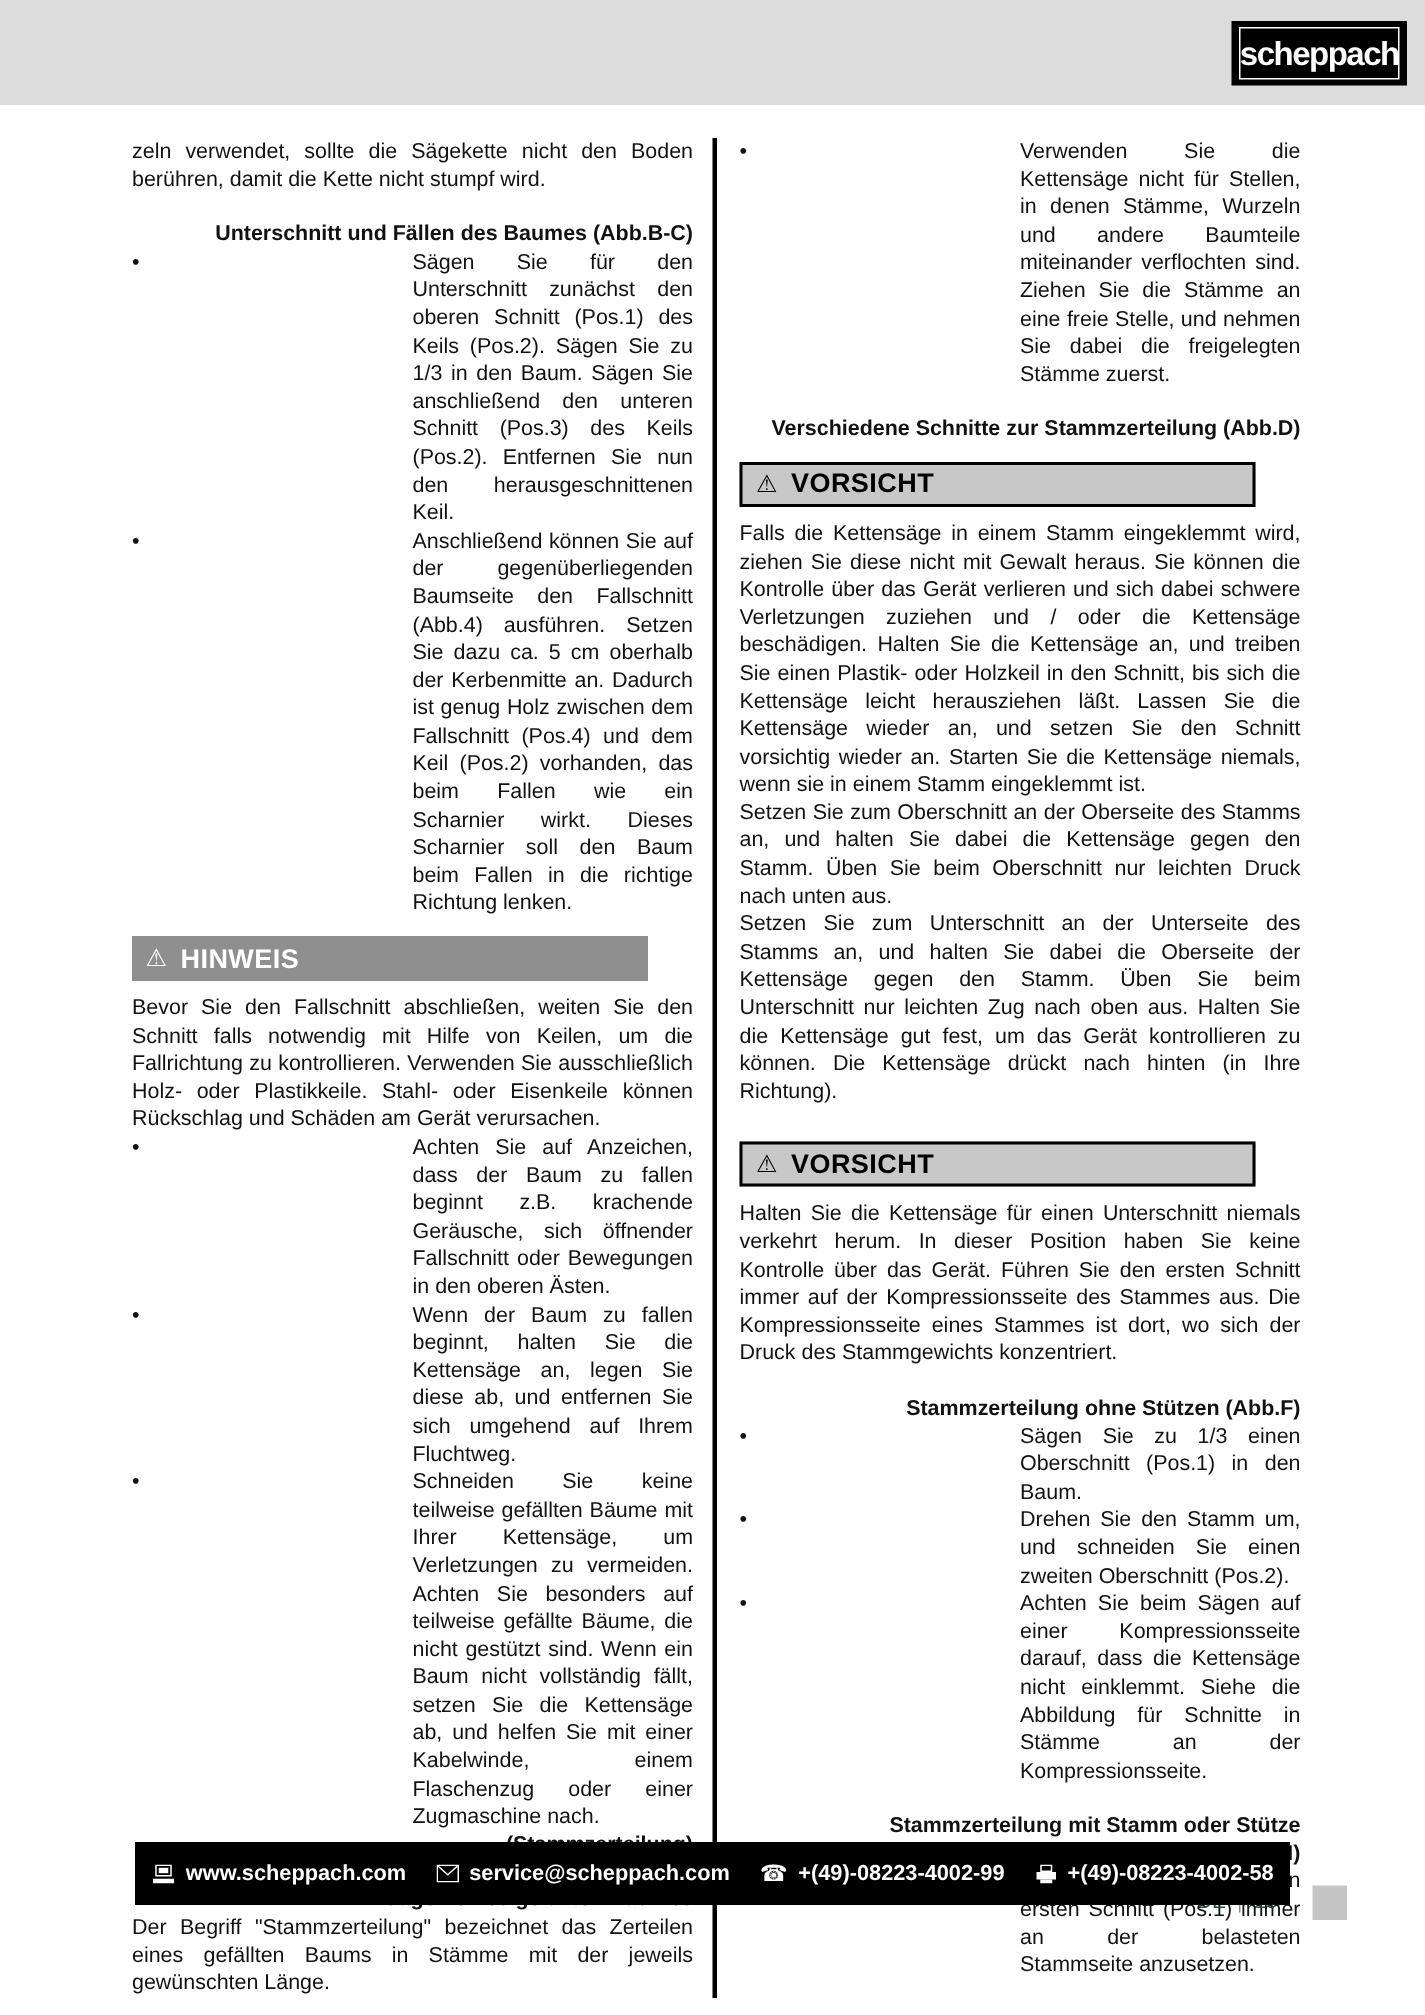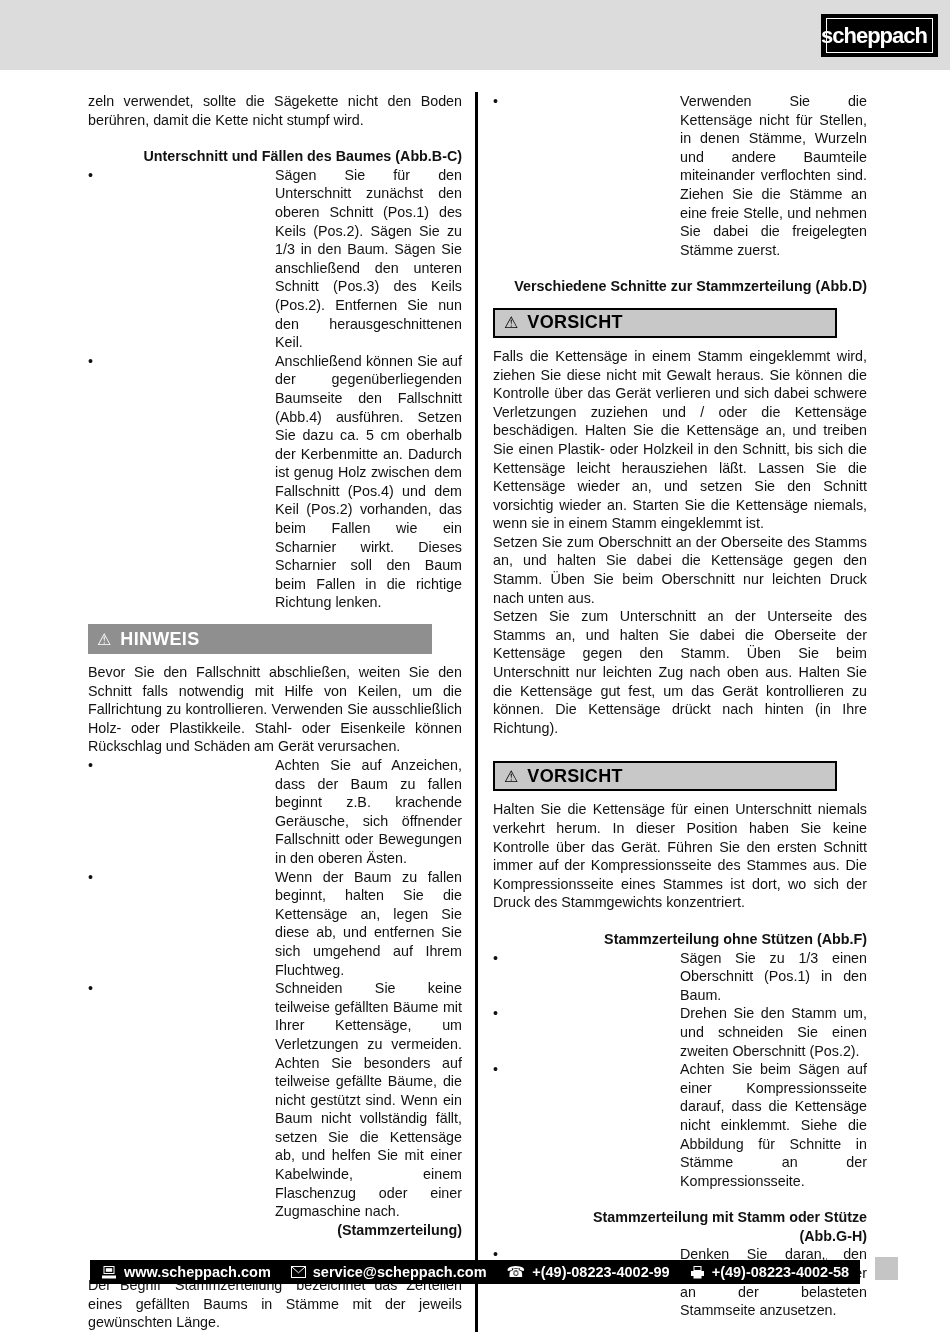--- a/index.html
+++ b/index.html
@@ -13,21 +13,21 @@
   }
   
   .header {
     position: absolute; top: 0; left: 0; right: 0; height: 70px;
     background: #dcdcdc;
   }
   .logo {
     position: absolute; top: 14px; right: 12px;
     width: 117px; height: 43px;
     background: #000;
-    display: flex; align-items: center; 
+    display: flex; align-items: center; justify-content: center;
   }
   .logo-frame {
     position: absolute; left: 5px; right: 5px; top: 4px; bottom: 4px;
     border: 1px solid #fff;
   }
   .logo-text {
     position: relative;
     color: #fff; font-weight: bold; font-size: 22px; letter-spacing: -1px;
   }
   
@@ -75,21 +75,21 @@
   .psep {
     display: inline-block; width: 1px; height: 17px;
     background: #8a8a8a; margin: 0 9px;
   }
   .corner-sq {
     position: absolute; top: 1257px; right: 52px;
     width: 23px; height: 23px; background: #c5c5c5;
   }
   
   .contact {
-    position: absolute; left: 90px; right: 90px; top: 1260px; height: 24px;
+    position: absolute; left: 90px; right: 90px; top: 1228px; height: 42px;
     background: #000;
     color: #fff;
     display: flex; align-items: center; justify-content: center;
     gap: 20px;
     font-weight: bold; font-size: 14.5px;
   }
   .citem { display: flex; align-items: center; gap: 7px; }
   .cicon { display: inline-flex; align-items: center; }
   .glyph { font-size: 15px; font-family: "DejaVu Sans", sans-serif; font-weight: normal; }
 </style>

